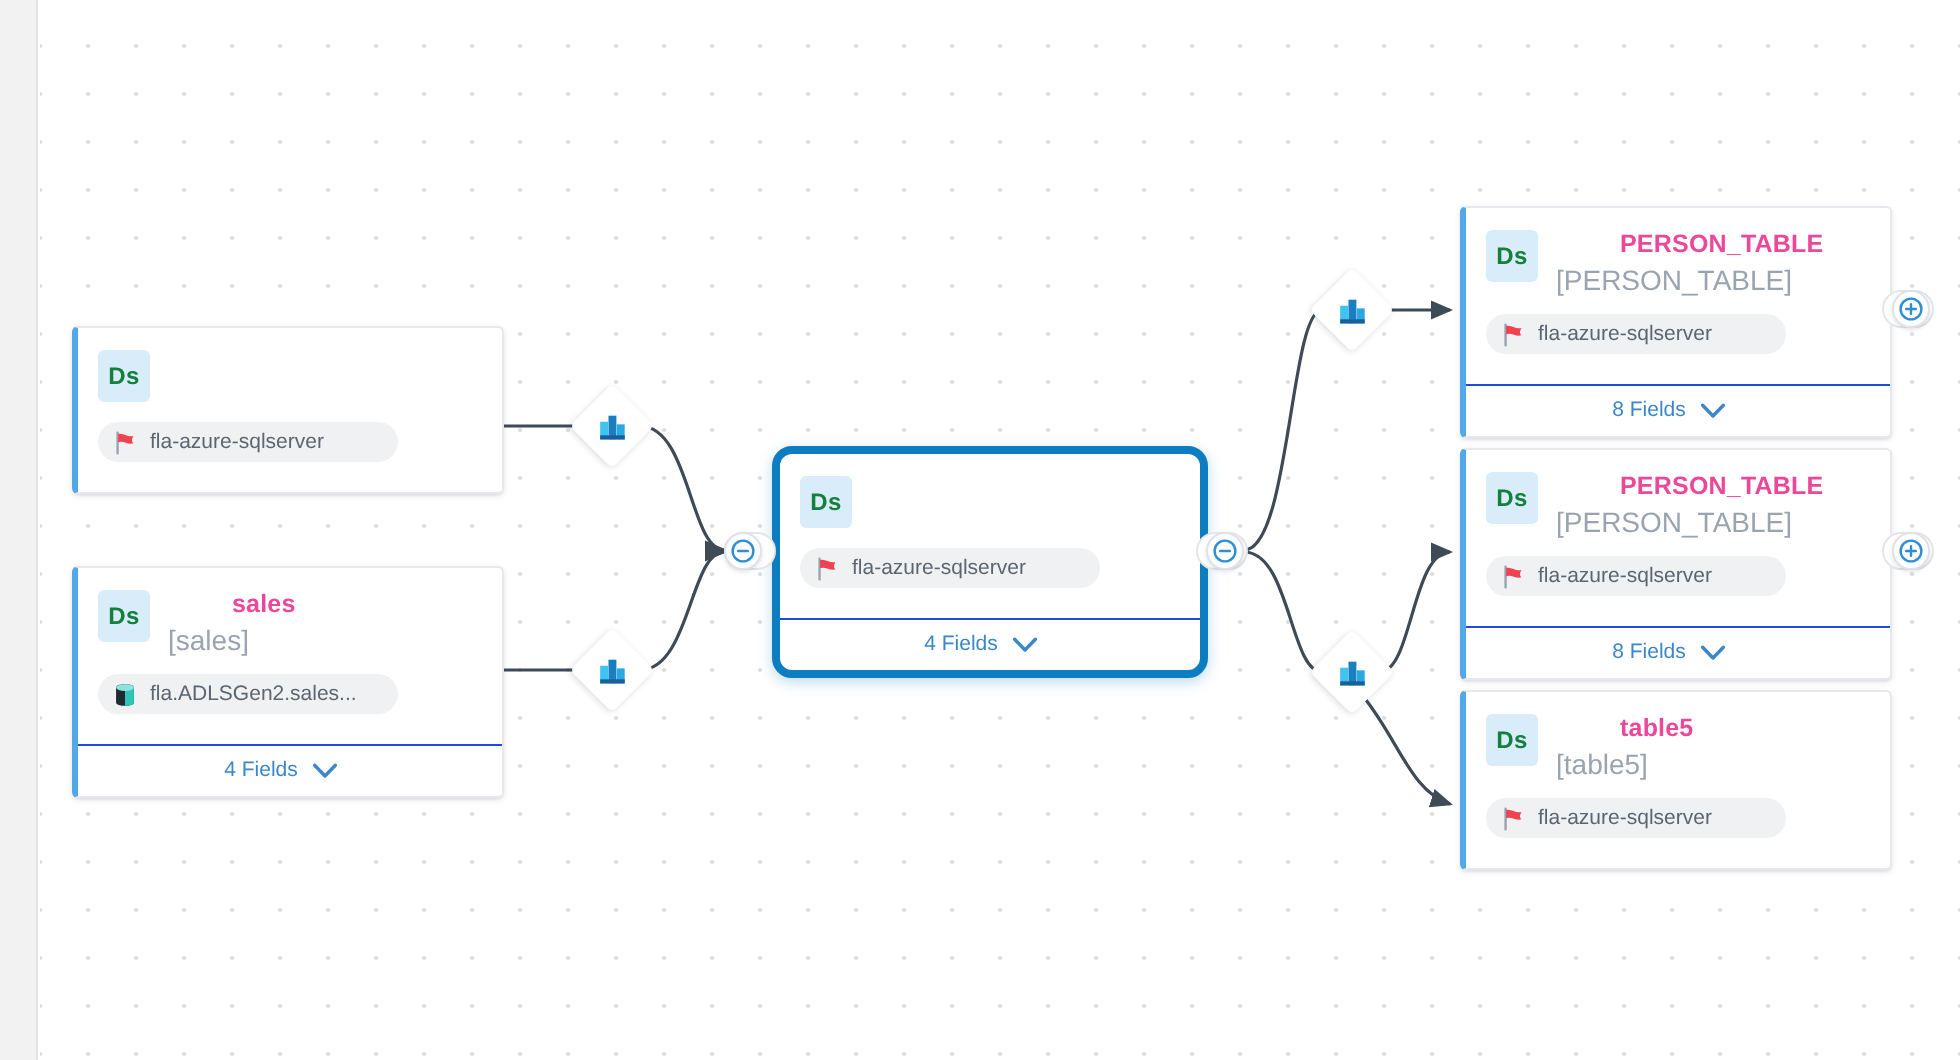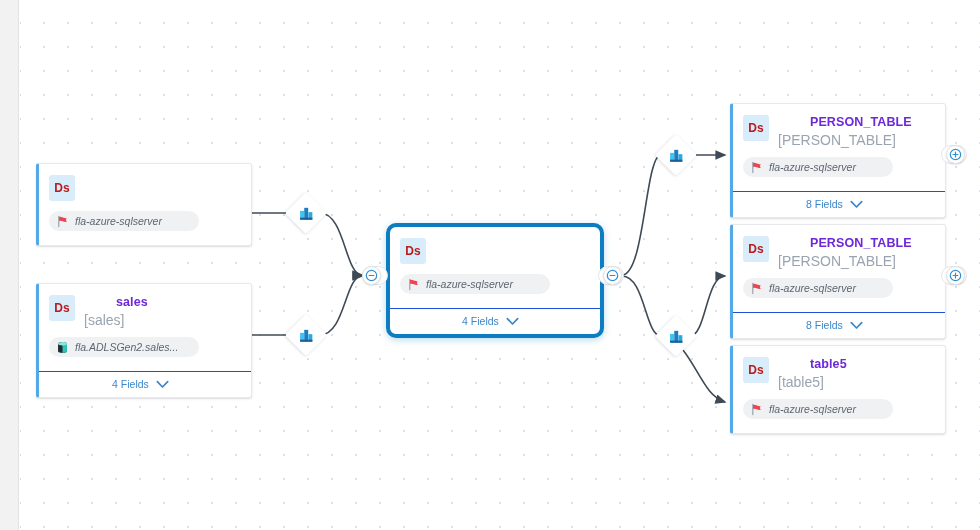--- a/index.html
+++ b/index.html
@@ -68,57 +68,56 @@
   .node-head {
     display: flex;
     align-items: flex-start;
     padding: 11px 10px 4px 10px;
   }
 
   .ds-badge {
     flex: 0 0 auto;
     width: 26px; height: 26px;
     background: #d9ecfa;
-    color: #b91c1c;
+    color: #15803d;
     border-radius: 3px;
     font-size: 12px;
     font-weight: bold;
     display: flex;
     align-items: center;
     justify-content: center;
     letter-spacing: 0.2px;
   }
 
   .node-titles {
     margin-left: 9px;
     min-width: 0;
     padding-top: 0px;
   }
 
   .node-title {
     font-size: 12.5px;
     font-weight: bold;
-    color: #6d28d9;
+    color: #ec4899;
     line-height: 14px;
     white-space: nowrap;
     letter-spacing: 0.1px;
     padding-left: 32px;
   }
 
   .node-subtitle {
     font-size: 14px;
     color: #9aa4b0;
     line-height: 14px;
     margin-top: 4px;
     white-space: nowrap;
   }
 
   .node-source-row {
     padding: 6px 10px 13px 10px;
-    font-style: italic;
   }
 
   .source-pill {
     display: inline-flex;
     align-items: center;
     background: #f0f1f3;
     border-radius: 11px;
     height: 20px;
     padding: 0 12px 0 7px;
     min-width: 150px;

